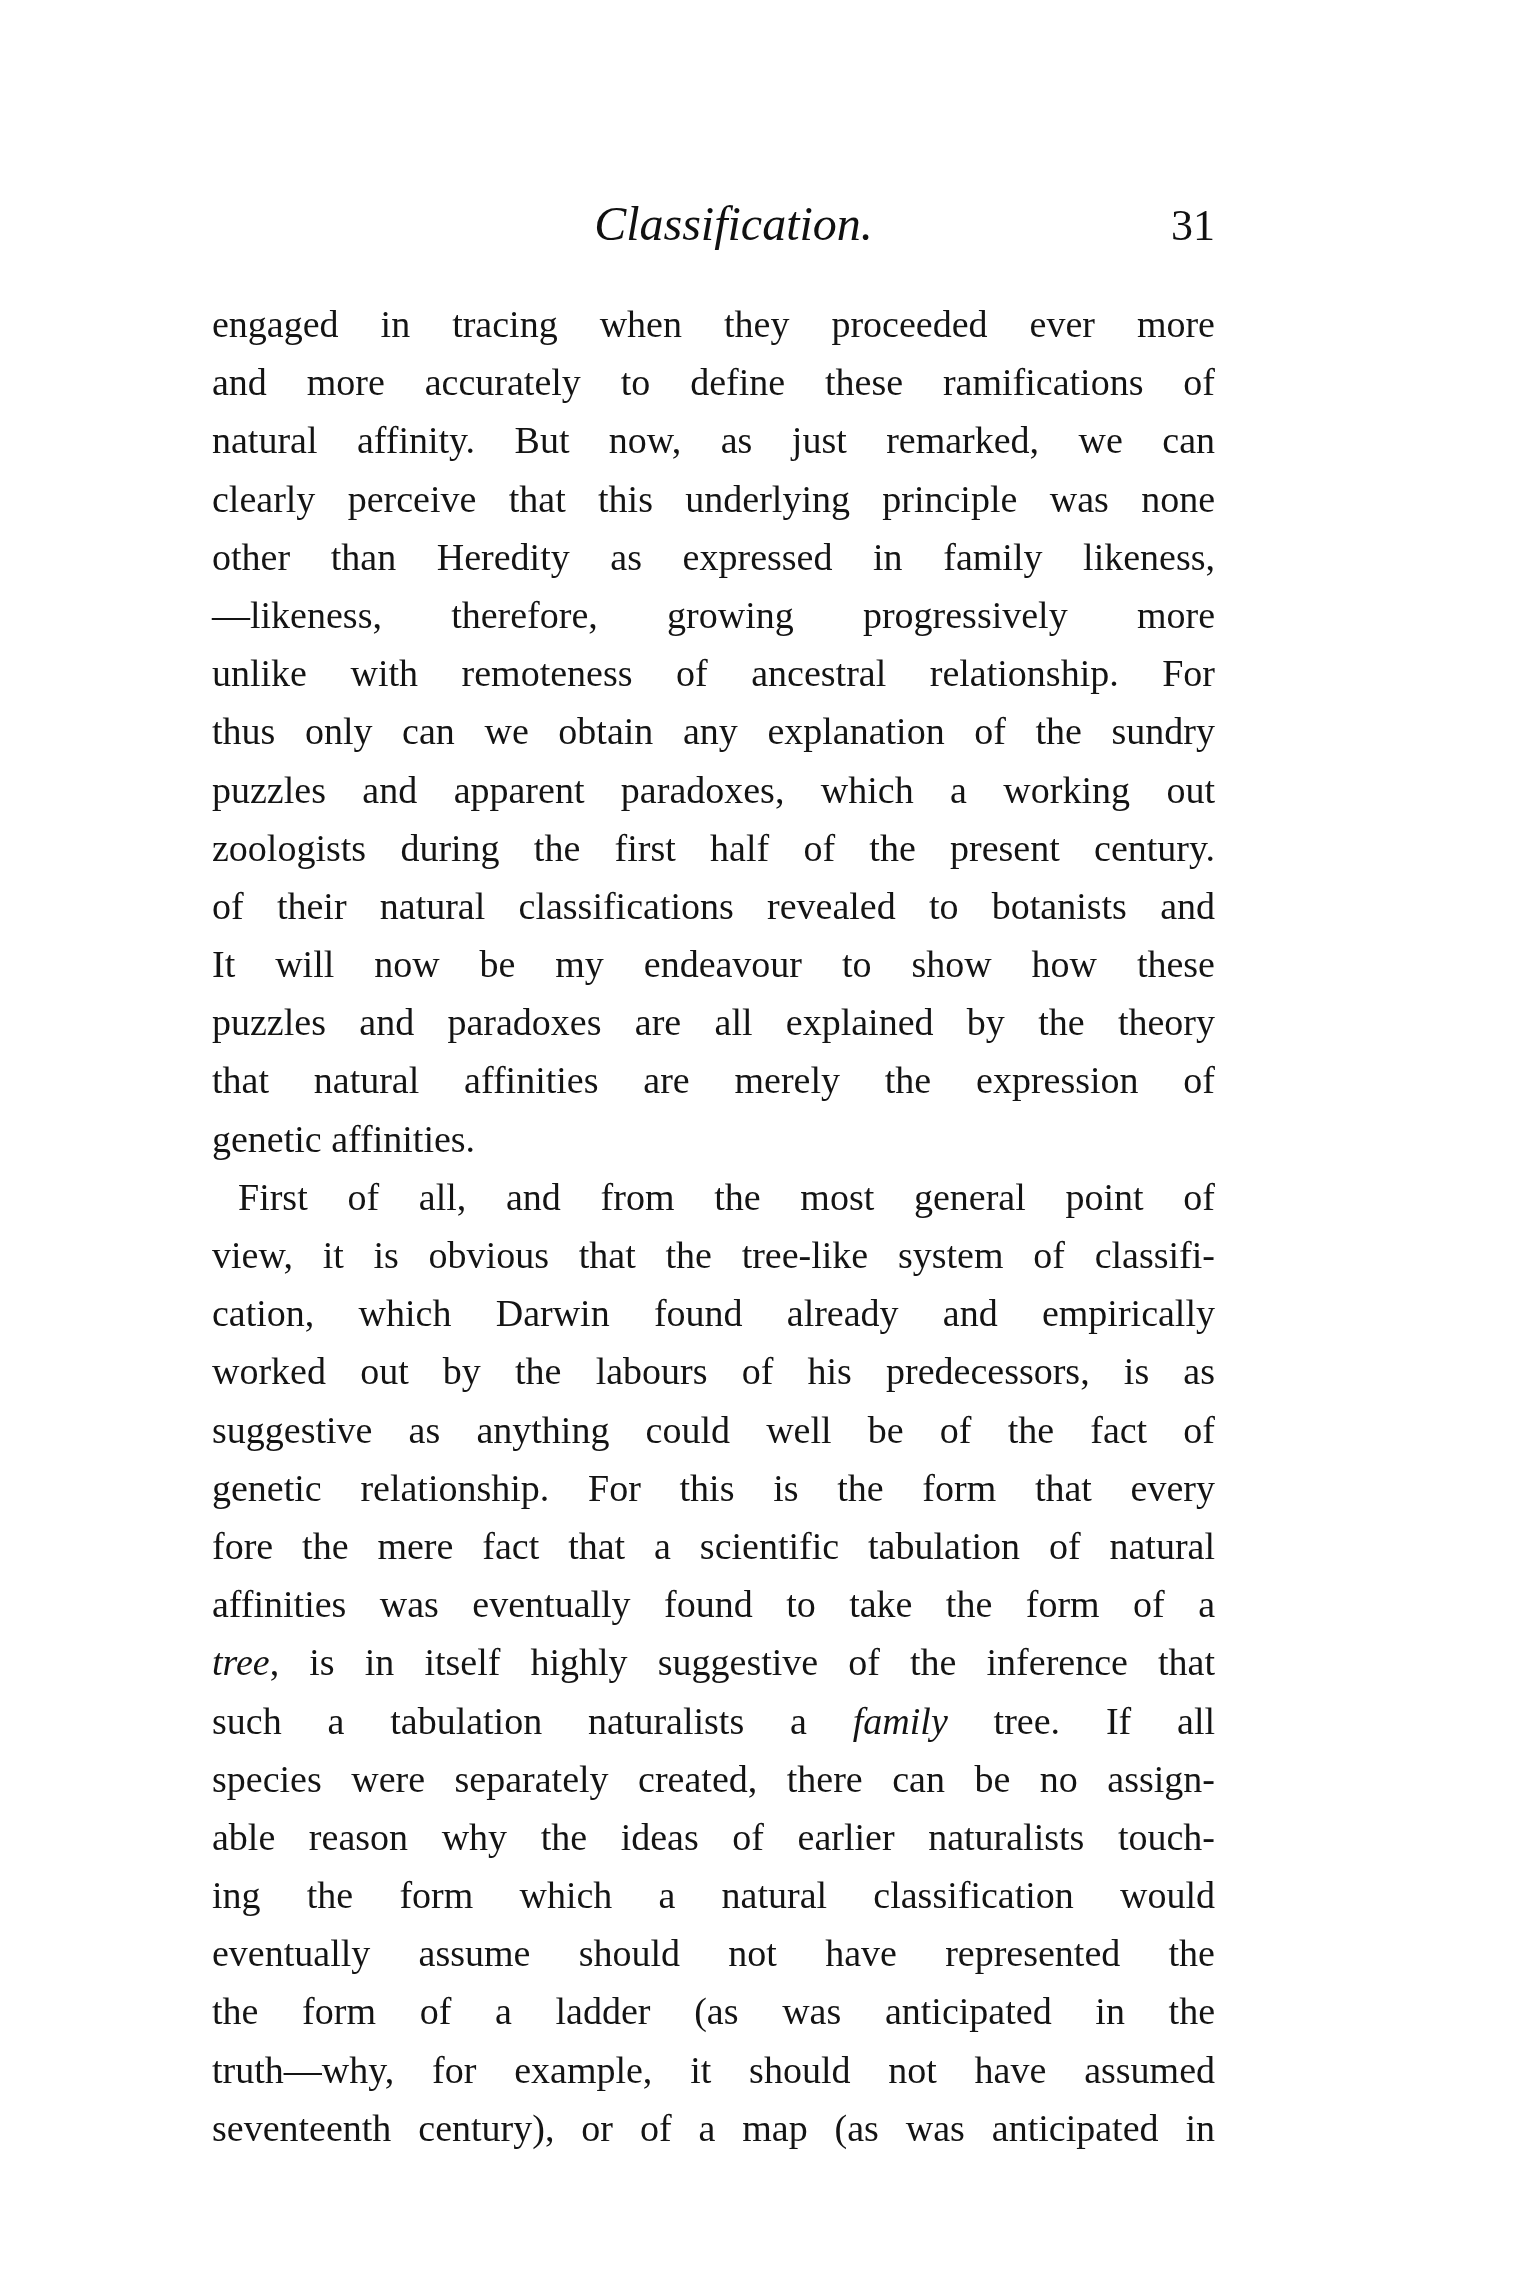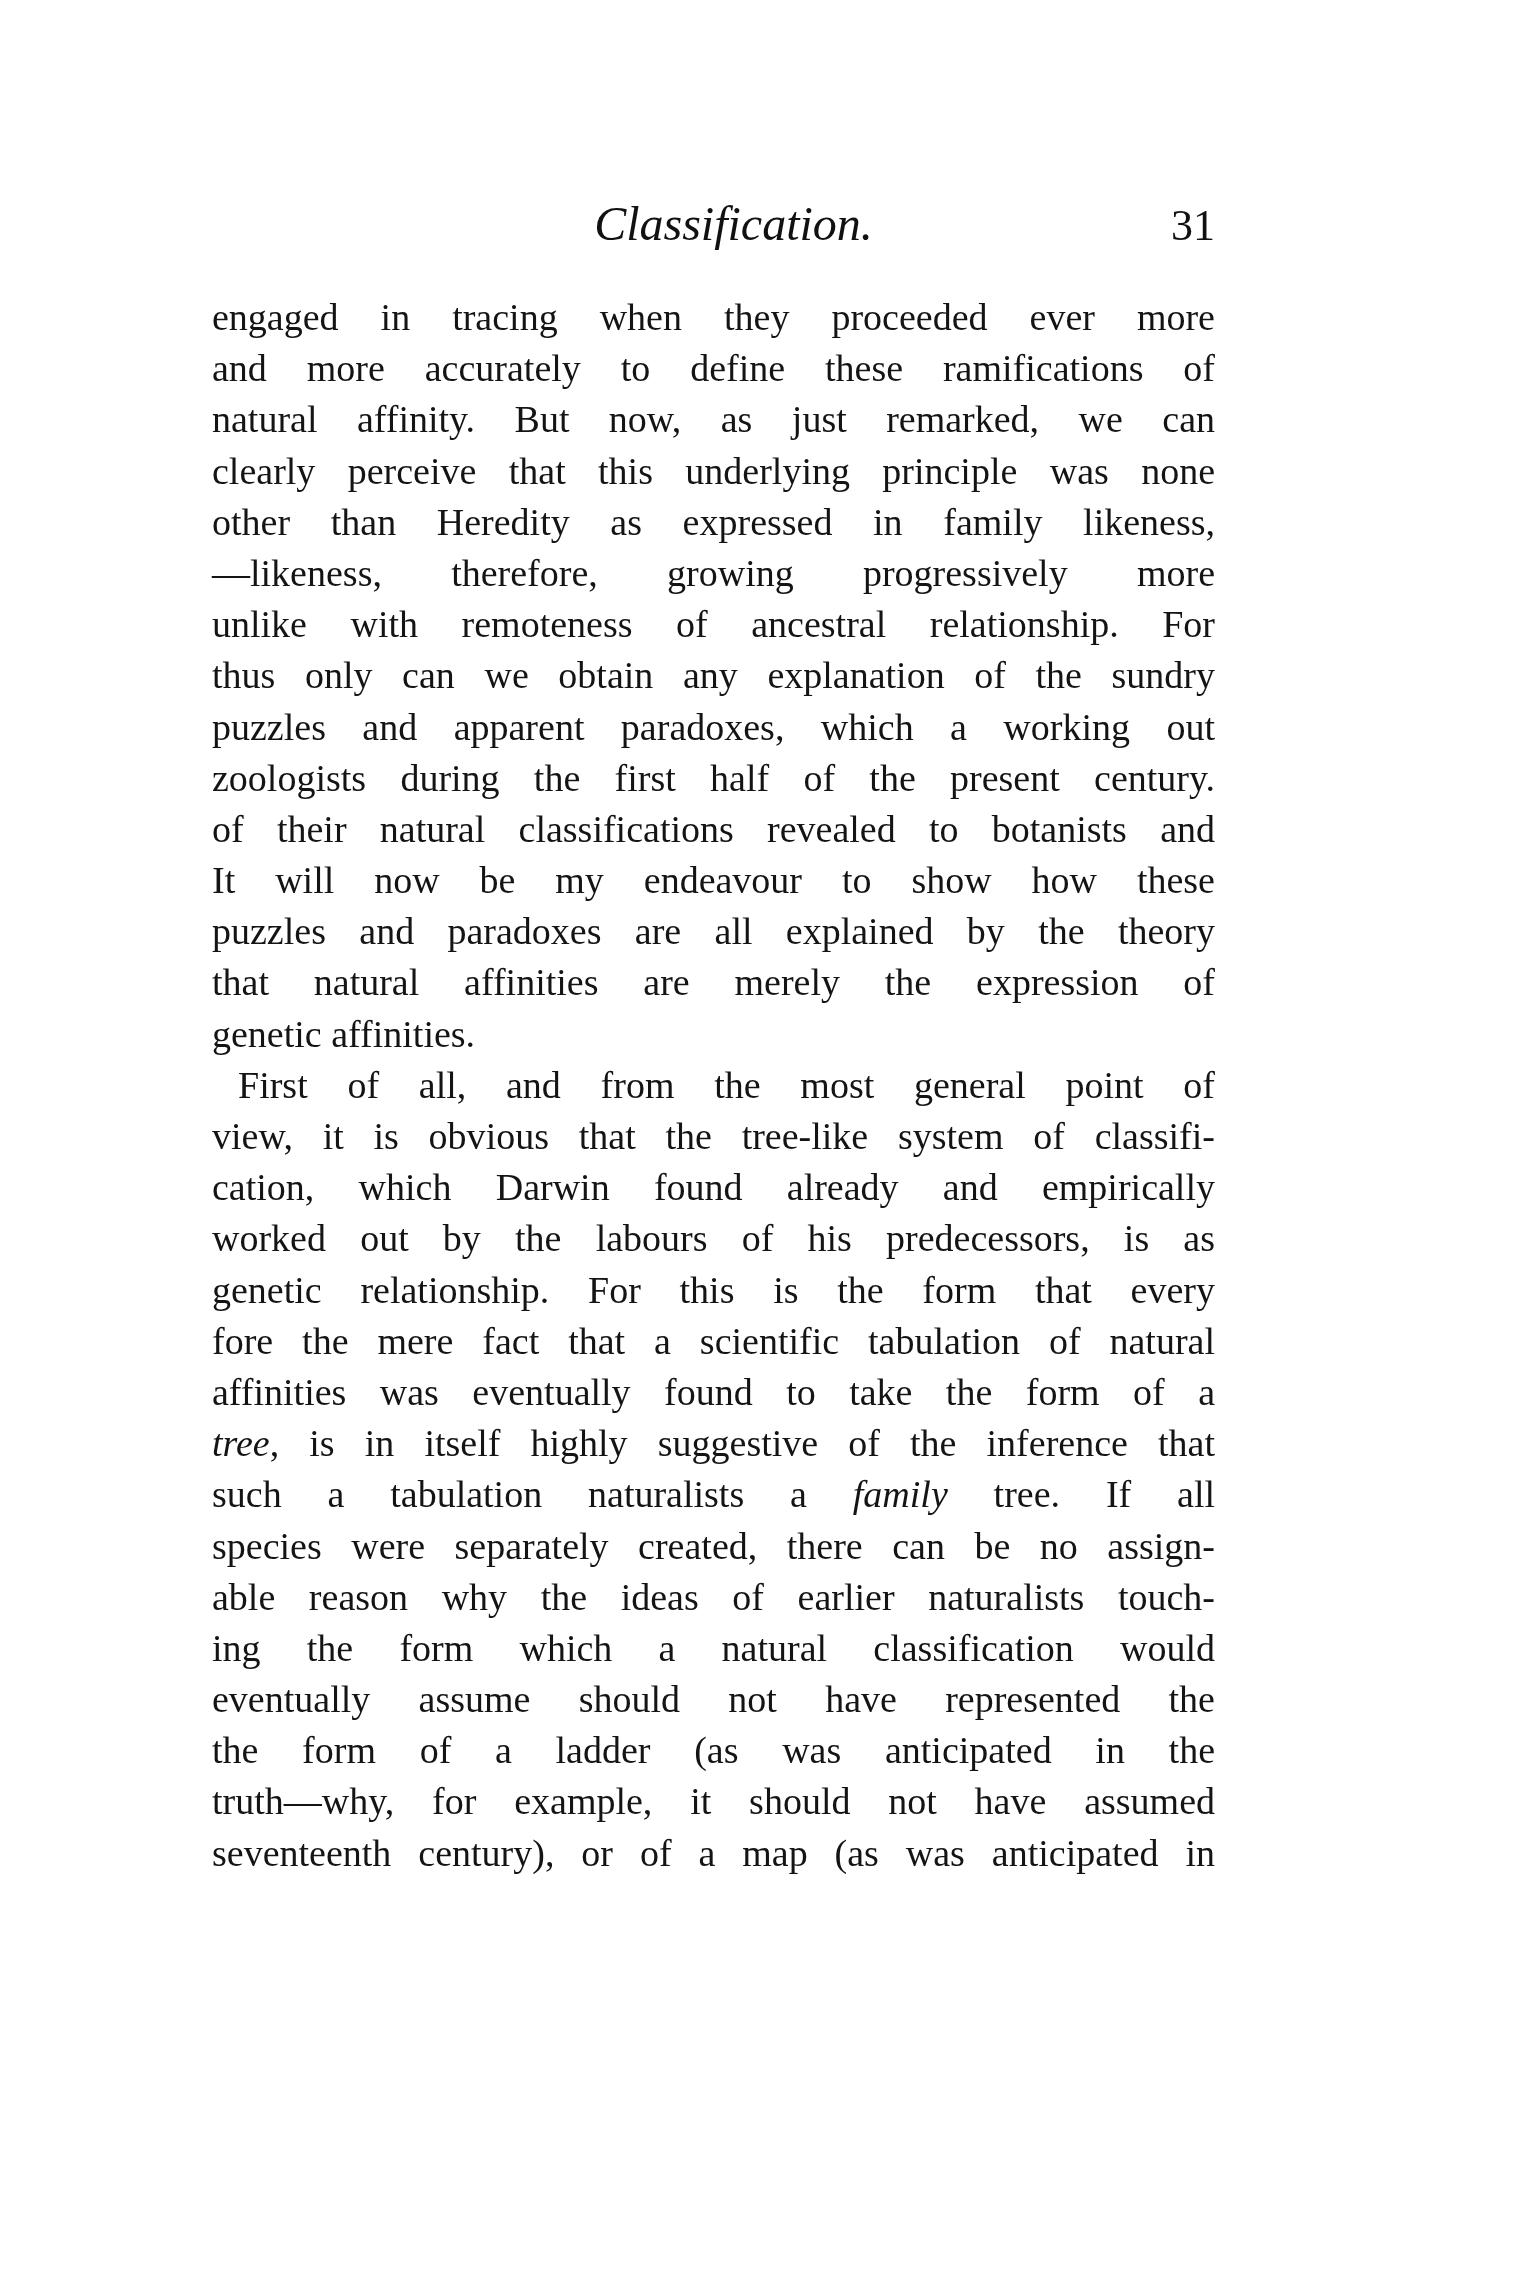--- a/index.html
+++ b/index.html
@@ -19,21 +19,21 @@
     font-family: "Liberation Serif", "DejaVu Serif", serif;
     font-size: 44px; color: #111;
   }
   .body-text {
     position: absolute; top: 292px; left: 212px; width: 1003px;
     font-family: "Liberation Serif", "DejaVu Serif", serif;
     font-size: 38px; line-height: 51.2px; color: #141414;
   }
   .line {
     display: block; white-space: nowrap; text-align: justify;
-    text-align-last: justify; height: 51.2px;
+    text-align-last: justify; height: 51.2px; margin-top: 7px;
   }
   .line.last { text-align-last: left; }
   .line.indent { padding-left: 26px; }
   .line em { font-style: italic; }
 </style>
 </head>
 <body>
 
 <div class="page">
   <div class="running-head">
@@ -56,20 +56,21 @@
         <span class="line"><span>It will now be my endeavour to show how these</span></span>
         <span class="line"><span>puzzles and paradoxes are all explained by the theory</span></span>
         <span class="line"><span>that natural affinities are merely the expression of</span></span>
         <span class="line last"><span>genetic affinities.</span></span>
       </div>
       <div>
         <span class="line indent"><span>First of all, and from the most general point of</span></span>
         <span class="line"><span>view, it is obvious that the tree-like system of classifi-</span></span>
         <span class="line"><span>cation, which Darwin found already and empirically</span></span>
         <span class="line"><span>worked out by the labours of his predecessors, is as</span></span>
+        <span class="line"><span>suggestive as anything could well be of the fact of</span></span>
         <span class="line"><span>genetic relationship.  For this is the form that every</span></span>
         <span class="line"><span>fore the mere fact that a scientific tabulation of natural</span></span>
         <span class="line"><span>affinities was eventually found to take the form of a</span></span>
         <span class="line"><em>tree</em><span>, is in itself highly suggestive of the inference that</span></span>
         <span class="line"><span>such a tabulation naturalists a </span><em>family</em><span> tree.  If all</span></span>
         <span class="line"><span>species were separately created, there can be no assign-</span></span>
         <span class="line"><span>able reason why the ideas of earlier naturalists touch-</span></span>
         <span class="line"><span>ing the form which a natural classification would</span></span>
         <span class="line"><span>eventually assume should not have represented the</span></span>
         <span class="line"><span>the form of a ladder (as was anticipated in the</span></span>

